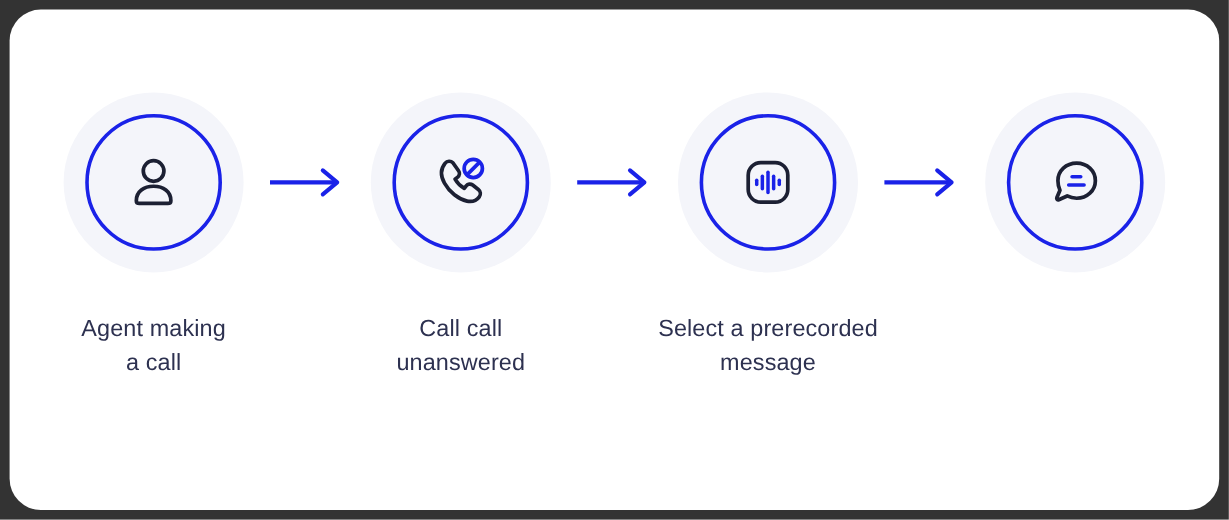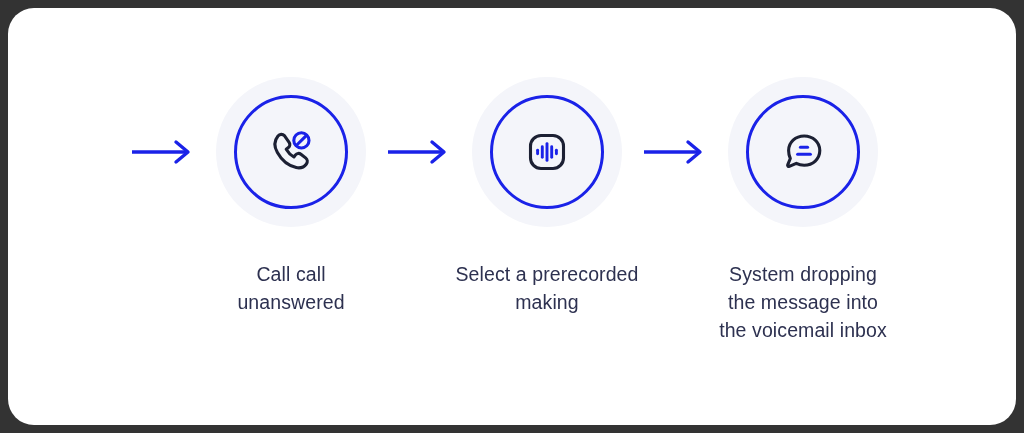--- a/index.html
+++ b/index.html
@@ -94,20 +94,32 @@
     height: 26px;
     display: block;
   }
 </style>
 </head>
 <body>
 
 <div class="card">
   <div class="flow">
 
+    <div class="step">
+      <div class="halo">
+        <div class="ring">
+          <svg class="glyph" viewBox="0 0 58 58">
+            <circle cx="29" cy="19.5" r="8.6" fill="none" stroke="#1c2033" stroke-width="3.1"></circle>
+            <path d="M14.6 44.2 C14.6 36.6 21.0 32.2 29 32.2 C37.0 32.2 43.4 36.6 43.4 44.2 C43.4 45.6 42.3 46.5 40.9 46.5 L17.1 46.5 C15.7 46.5 14.6 45.6 14.6 44.2 Z" fill="none" stroke="#1c2033" stroke-width="3.1" stroke-linejoin="round"></path>
+          </svg>
+        </div>
+      </div>
+      <div class="caption">Agent making
+a call</div>
+    </div>
 
     <div class="connector">
       <svg class="arrow-svg" viewBox="0 0 66 26">
         <line x1="2" y1="13" x2="56" y2="13" stroke="#1a22e8" stroke-width="3.4" stroke-linecap="butt"></line>
         <polyline points="46,3 58,13 46,23" fill="none" stroke="#1a22e8" stroke-width="3.4" stroke-linecap="round" stroke-linejoin="round"></polyline>
       </svg>
     </div>
 
     <div class="step">
       <div class="halo">
@@ -137,39 +149,36 @@
             <rect x="12.5" y="12.5" width="33" height="33" rx="10.5" ry="10.5" fill="none" stroke="#1c2033" stroke-width="3.1"></rect>
             <line x1="19.6" y1="27.2" x2="19.6" y2="30.8" stroke="#1a22e8" stroke-width="2.9" stroke-linecap="round"></line>
             <line x1="24.3" y1="23.8" x2="24.3" y2="34.2" stroke="#1a22e8" stroke-width="2.9" stroke-linecap="round"></line>
             <line x1="29.0" y1="20.6" x2="29.0" y2="37.4" stroke="#1a22e8" stroke-width="2.9" stroke-linecap="round"></line>
             <line x1="33.7" y1="23.8" x2="33.7" y2="34.2" stroke="#1a22e8" stroke-width="2.9" stroke-linecap="round"></line>
             <line x1="38.4" y1="27.2" x2="38.4" y2="30.8" stroke="#1a22e8" stroke-width="2.9" stroke-linecap="round"></line>
           </svg>
         </div>
       </div>
       <div class="caption">Select a prerecorded
-making</div>
+message</div>
     </div>
 
     <div class="connector">
       <svg class="arrow-svg" viewBox="0 0 66 26">
         <line x1="2" y1="13" x2="56" y2="13" stroke="#1a22e8" stroke-width="3.4" stroke-linecap="butt"></line>
         <polyline points="46,3 58,13 46,23" fill="none" stroke="#1a22e8" stroke-width="3.4" stroke-linecap="round" stroke-linejoin="round"></polyline>
       </svg>
     </div>
 
     <div class="step">
       <div class="halo">
         <div class="ring">
           <svg class="glyph" viewBox="0 0 58 58">
             <path d="M30.2 13.0 C38.9 13.0 45.8 19.3 45.8 27.6 C45.8 35.9 38.9 42.2 30.2 42.2 C27.3 42.2 24.6 41.5 22.3 40.3 L15.3 43.4 C14.3 43.8 13.3 42.8 13.7 41.8 L16.3 35.5 C15.2 33.2 14.6 30.5 14.6 27.6 C14.6 19.3 21.5 13.0 30.2 13.0 Z" fill="none" stroke="#1c2033" stroke-width="3.1" stroke-linejoin="round"></path>
             <line x1="26.4" y1="24.3" x2="33.6" y2="24.3" stroke="#1a22e8" stroke-width="3.0" stroke-linecap="round"></line>
             <line x1="23.6" y1="31.2" x2="36.4" y2="31.2" stroke="#1a22e8" stroke-width="3.0" stroke-linecap="round"></line>
           </svg>
         </div>
       </div>
-      <div class="caption">System dropping
-the message into
-the voicemail inbox</div>
     </div>
 
   </div>
 </div>
 
 </body></html>

